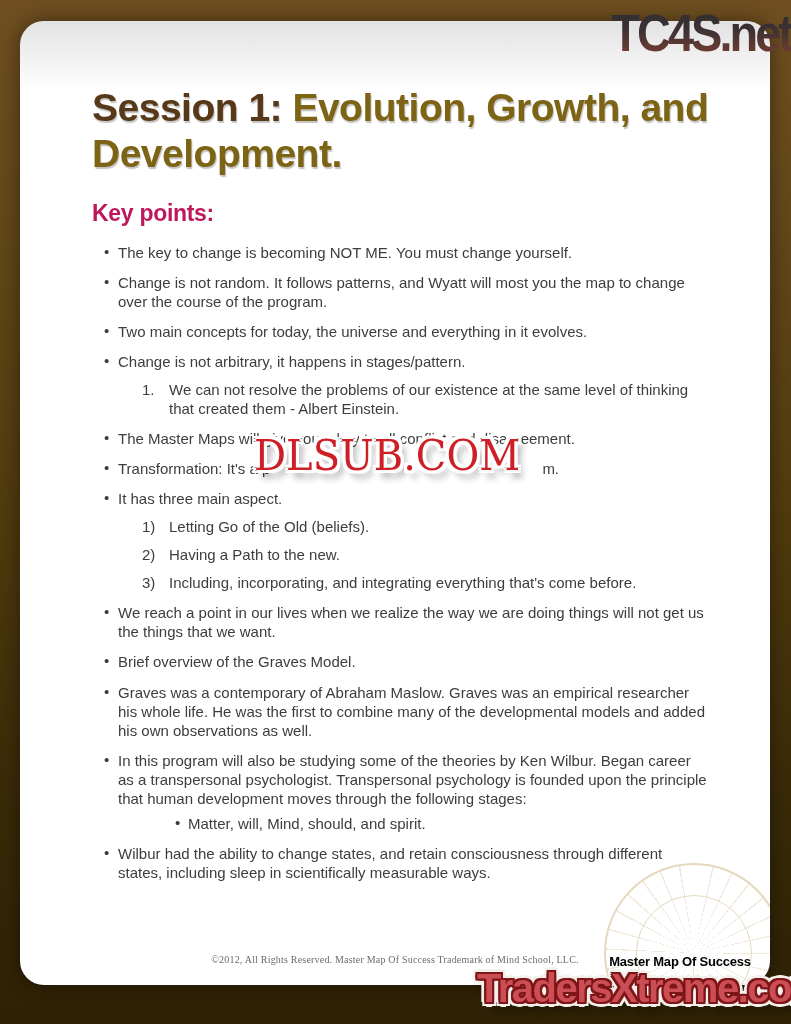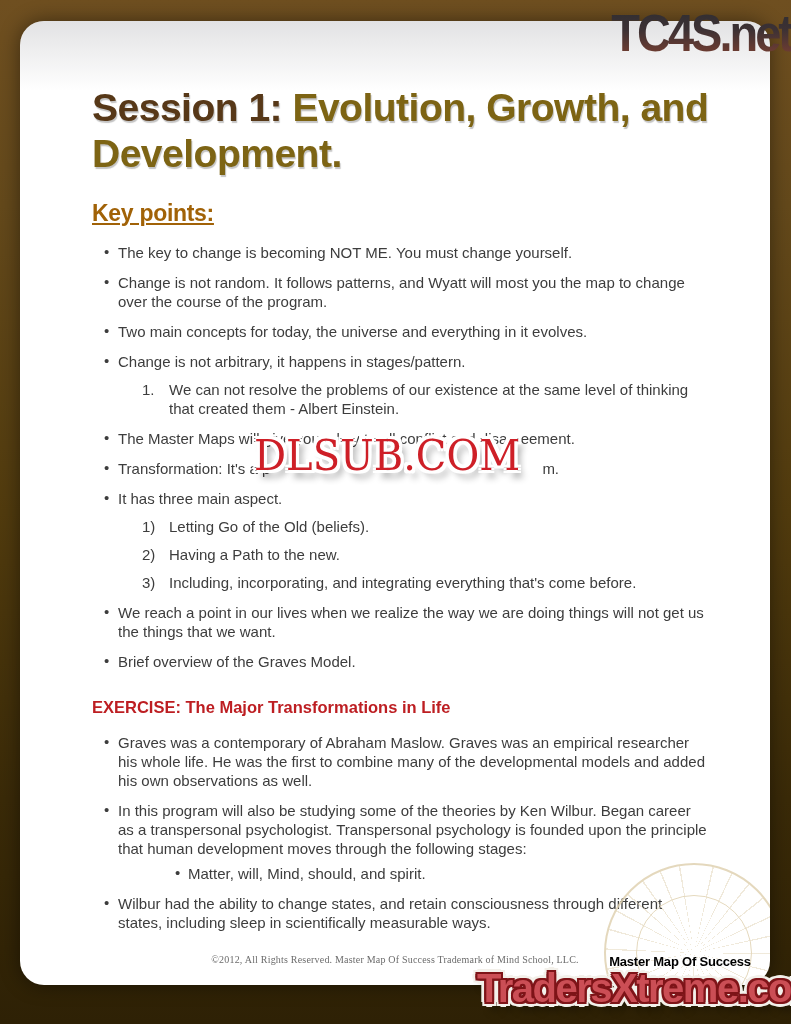--- a/index.html
+++ b/index.html
@@ -31,21 +31,21 @@
   
   h1.title{
     margin:0 0 24px 0;font-size:39px;line-height:1.17;letter-spacing:-0.5px;
     color:#7d6414;font-weight:bold;text-shadow:1px 2px 1px rgba(60,60,60,0.30);
   }
   h1.title .prefix{color:#573818;}
   p.intro{
     margin:0 0 20px 0;font-size:15px;line-height:19px;font-weight:bold;color:#1e1e1e;
   }
   h2.keypoints{
-    margin:0 0 16px 0;font-size:23px;color:#a16207;font-weight:bold;letter-spacing:-0.3px;text-decoration:underline;
+    margin:0 0 16px 0;font-size:23px;color:#be185d;font-weight:bold;letter-spacing:-0.3px;
   }
   h3.exercise{
     margin:27px 0 16px 0;font-size:16.5px;color:#bd1e22;font-weight:bold;
   }
   
   ul.bullets{list-style:none;margin:12px;padding:0;}
   ul.bullets>li{
     position:relative;padding-left:14px;margin:0 0 11px 0;
     font-size:15px;line-height:19px;color:#3d3d3d;
   }
@@ -140,21 +140,20 @@
         </div>
         <div class="subnum">
           <span class="num">3)</span>
           <span class="subtext">Including, incorporating, and integrating everything that's come before.</span>
         </div>
       </li>
       <li><span>We reach a point in our lives when we realize the way we are doing things will not get us the things that we want.</span></li>
       <li><span>Brief overview of the Graves Model.</span></li>
     </ul>
 
-    <h3 class="exercise">EXERCISE: The Major Transformations in Life</h3>
 
     <ul class="bullets">
       <li><span>Graves was a contemporary of Abraham Maslow. Graves was an empirical researcher his whole life. He was the first to combine many of the developmental models and added his own observations as well.</span></li>
       <li>
         <span>In this program will also be studying some of the theories by Ken Wilbur. Began career as a transpersonal psychologist. Transpersonal psychology is founded upon the principle that human development moves  through the following stages:</span>
         <div class="subbullet">Matter, will, Mind, should, and spirit.</div>
       </li>
       <li><span>Wilbur had the ability to change states, and retain consciousness through different states, including sleep in scientifically measurable ways.</span></li>
     </ul>
 

